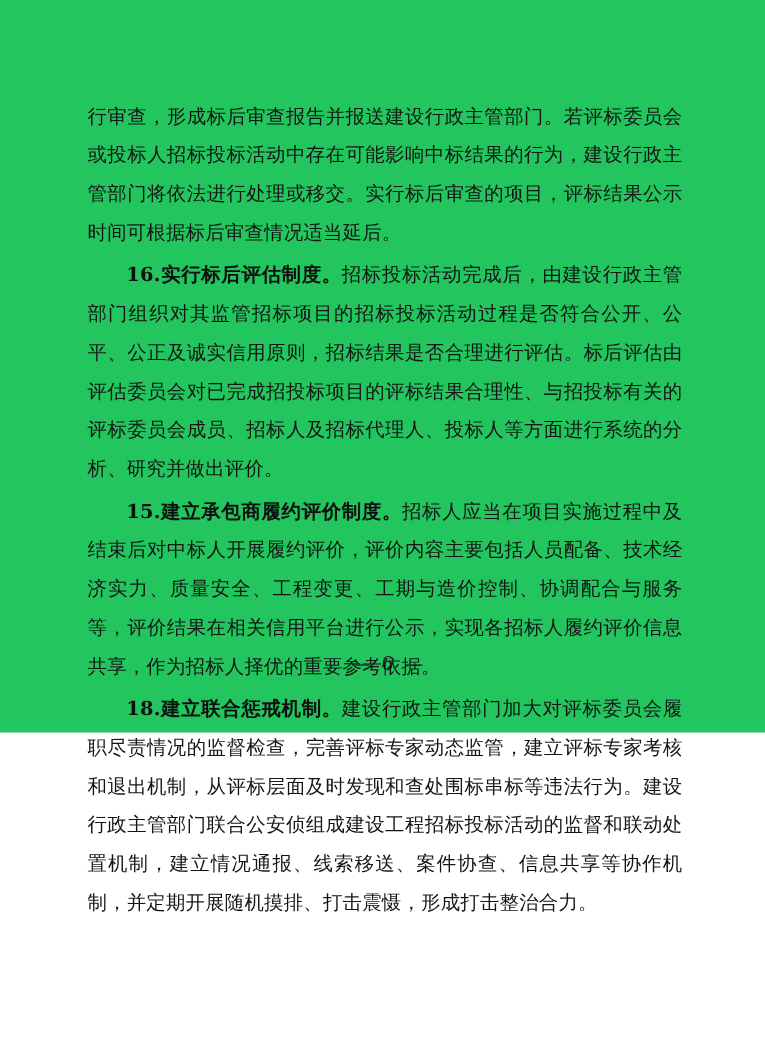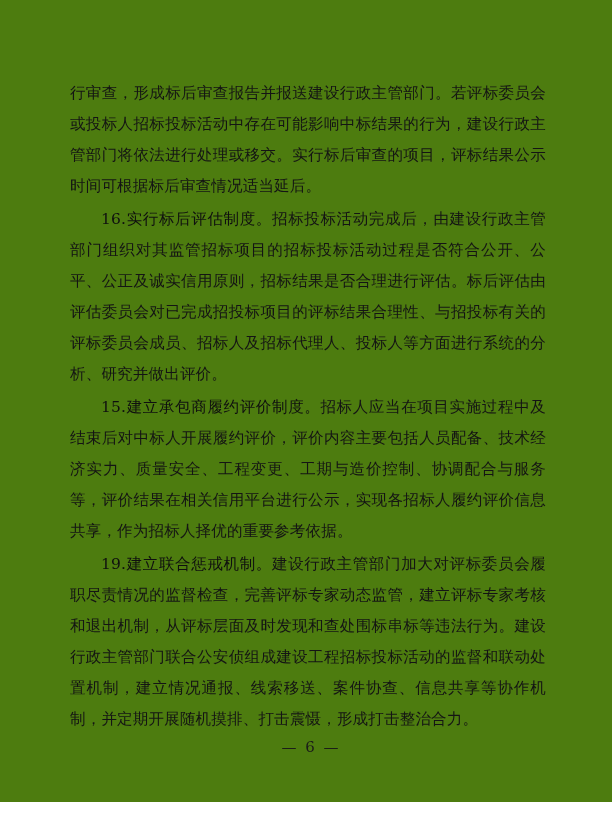--- a/index.html
+++ b/index.html
@@ -10,39 +10,39 @@
     width: 612px;
     height: 834px;
     background: #ffffff;
     font-family: "DejaVu Serif", "Liberation Serif", serif;
     color: #1a1a1a;
     overflow: hidden;
   }
   #page {
     position: relative;
     width: 612px;
-    height: 802px;
-    background: #4d7c0f;
+    height: 586px;
+    background: #22c55e;
     box-sizing: border-box;
     padding: 78px 66px 0 70px;
   }
   .para {
     font-size: 15.5px;
     line-height: 31px;
     text-align: justify;
     text-justify: inter-ideograph;
     margin: 0 0 2px 0;
     letter-spacing: 0.2px;
     color: #141414;
   }
   .para.indent {
     text-indent: 31px;
   }
   .lead {
-    font-weight: normal;
+    font-weight: bold;
     color: #0f0f0f;
   }
   .page-number {
     position: absolute;
     left: 0;
     right: 0;
     bottom: 46px;
     text-align: center;
     font-size: 15px;
     letter-spacing: 2px;
@@ -65,20 +65,20 @@
 
   <p class="para indent">
     <span class="lead">16.实行标后评估制度。</span><span>招标投标活动完成后，由建设行政主管部门组织对其监管招标项目的招标投标活动过程是否符合公开、公平、公正及诚实信用原则，招标结果是否合理进行评估。标后评估由评估委员会对已完成招投标项目的评标结果合理性、与招投标有关的评标委员会成员、招标人及招标代理人、投标人等方面进行系统的分析、研究并做出评价。</span>
   </p>
 
   <p class="para indent">
     <span class="lead">15.建立承包商履约评价制度。</span><span>招标人应当在项目实施过程中及结束后对中标人开展履约评价，评价内容主要包括人员配备、技术经济实力、质量安全、工程变更、工期与造价控制、协调配合与服务等，评价结果在相关信用平台进行公示，实现各招标人履约评价信息共享，作为招标人择优的重要参考依据。</span>
   </p>
 
   <p class="para indent">
-    <span class="lead">19.建立联合惩戒机制。</span><span>建设行政主管部门加大对评标委员会履职尽责情况的监督检查，完善评标专家动态监管，建立评标专家考核和退出机制，从评标层面及时发现和查处围标串标等违法行为。建设行政主管部门联合公安侦组成建设工程招标投标活动的监督和联动处置机制，建立情况通报、线索移送、案件协查、信息共享等协作机制，并定期开展随机摸排、打击震慑，形成打击整治合力。</span>
+    <span class="lead">18.建立联合惩戒机制。</span><span>建设行政主管部门加大对评标委员会履职尽责情况的监督检查，完善评标专家动态监管，建立评标专家考核和退出机制，从评标层面及时发现和查处围标串标等违法行为。建设行政主管部门联合公安侦组成建设工程招标投标活动的监督和联动处置机制，建立情况通报、线索移送、案件协查、信息共享等协作机制，并定期开展随机摸排、打击震慑，形成打击整治合力。</span>
   </p>
 
   <div class="page-number">
     <span class="pn-inner">— 6 —</span>
   </div>
 
 </div>
 
 </body></html>

